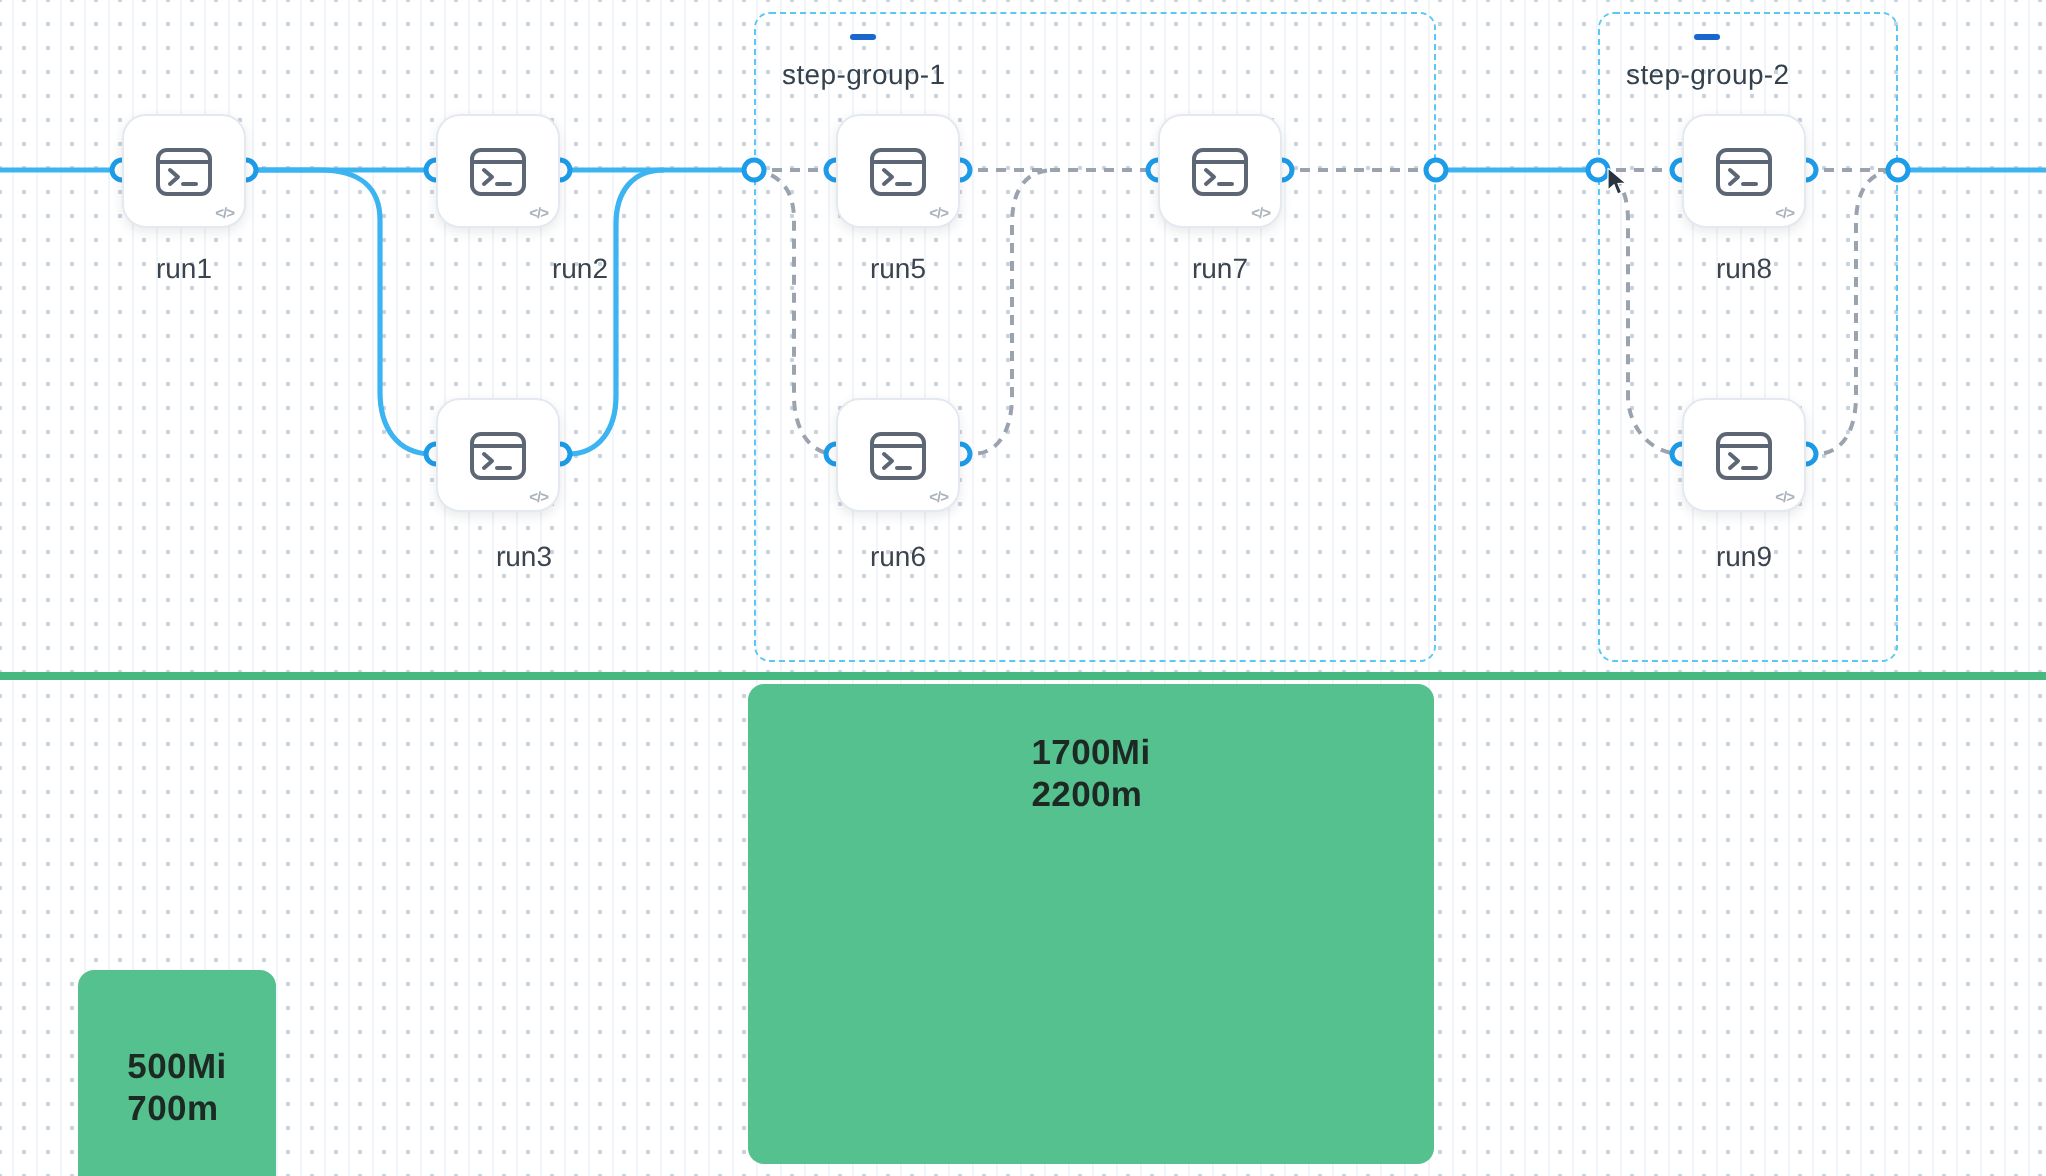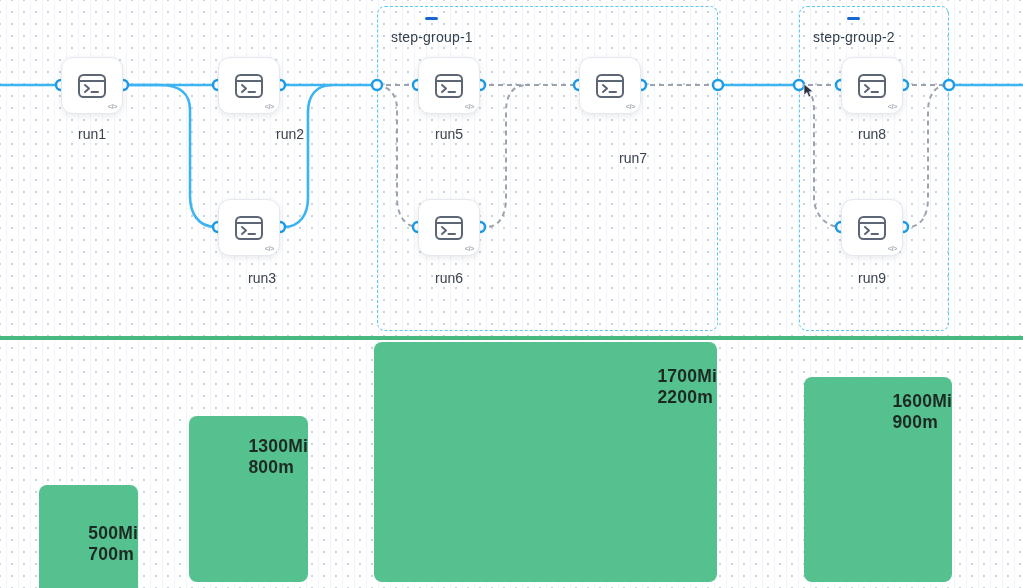--- a/index.html
+++ b/index.html
@@ -34,21 +34,21 @@
     position:relative;width:62px;height:57px;background:#fff;border:1px solid var(--card-border);
     border-radius:12px;box-sizing:border-box;box-shadow:0 2px 6px rgba(25,39,62,.10);
     display:flex;align-items:center;justify-content:center;
   }
   .term-icon{display:block;}
   .code-mini{position:absolute;right:5px;bottom:2px;font-size:7.5px;font-weight:700;color:#a9b1bb;letter-spacing:-.5px;}
   .node-label{position:absolute;width:110px;text-align:center;font-size:14px;color:var(--node-label);}
   .divider{position:absolute;left:0;top:336px;width:1023px;height:4px;background:var(--green-line);z-index:1;}
   .bar{
     position:absolute;background:var(--bar-green);border-radius:8px;z-index:1;
-    display:flex;flex-direction:column;align-items:flex-end;box-sizing:border-box;
+    display:flex;flex-direction:column;align-items:center;box-sizing:border-box;
   }
   .bar .bar-text{text-align:left;font-size:17.5px;font-weight:700;color:var(--bar-text);line-height:1.18;letter-spacing:.2px;}
   .bar.v-center{justify-content:center;}
   .cursor{position:absolute;z-index:6;}
 </style>
 </head>
 <body>
 
 <div class="canvas">
 
@@ -179,21 +179,21 @@
     <div class="card">
       <svg class="term-icon" width="30" height="26" viewBox="0 0 30 26">
         <rect x="2" y="2" width="26" height="22" rx="4.5" fill="none" stroke="var(--icon-stroke)" stroke-width="2"></rect>
         <line x1="2" y1="8" x2="28" y2="8" stroke="var(--icon-stroke)" stroke-width="2"></line>
         <polyline points="8,12 12,15.5 8,19" fill="none" stroke="var(--icon-stroke)" stroke-width="2" stroke-linecap="round" stroke-linejoin="round"></polyline>
         <line x1="14.5" y1="19" x2="21" y2="19" stroke="var(--icon-stroke)" stroke-width="2" stroke-linecap="round"></line>
       </svg>
       <span class="code-mini">&lt;/&gt;</span>
     </div>
   </div>
-  <div class="node-label" style="left:578px;top:126px;margin-top:24px;">run7</div>
+  <div class="node-label" style="left:555px;top:126px;">run7</div>
 
   <div class="node" style="left:841px;top:57px;">
     <div class="card">
       <svg class="term-icon" width="30" height="26" viewBox="0 0 30 26">
         <rect x="2" y="2" width="26" height="22" rx="4.5" fill="none" stroke="var(--icon-stroke)" stroke-width="2"></rect>
         <line x1="2" y1="8" x2="28" y2="8" stroke="var(--icon-stroke)" stroke-width="2"></line>
         <polyline points="8,12 12,15.5 8,19" fill="none" stroke="var(--icon-stroke)" stroke-width="2" stroke-linecap="round" stroke-linejoin="round"></polyline>
         <line x1="14.5" y1="19" x2="21" y2="19" stroke="var(--icon-stroke)" stroke-width="2" stroke-linecap="round"></line>
       </svg>
       <span class="code-mini">&lt;/&gt;</span>
@@ -219,32 +219,20 @@
   </svg>
 
   <div class="divider"></div>
 
   <div class="bar v-center" style="left:39px;top:485px;width:99px;height:118px;">
     <div class="bar-text">
       <div>500Mi</div>
       <div>700m</div>
     </div>
   </div>
-  <div class="bar" style="left:189px;top:416px;width:119px;height:166px;padding-top:20px;">
-    <div class="bar-text">
-      <div>1300Mi</div>
-      <div>800m</div>
-    </div>
-  </div>
   <div class="bar" style="left:374px;top:342px;width:343px;height:240px;padding-top:24px;">
     <div class="bar-text">
       <div>1700Mi</div>
       <div>2200m</div>
     </div>
   </div>
-  <div class="bar" style="left:804px;top:377px;width:148px;height:205px;padding-top:14px;">
-    <div class="bar-text">
-      <div>1600Mi</div>
-      <div>900m</div>
-    </div>
-  </div>
 
 </div>
 
 </body></html>

